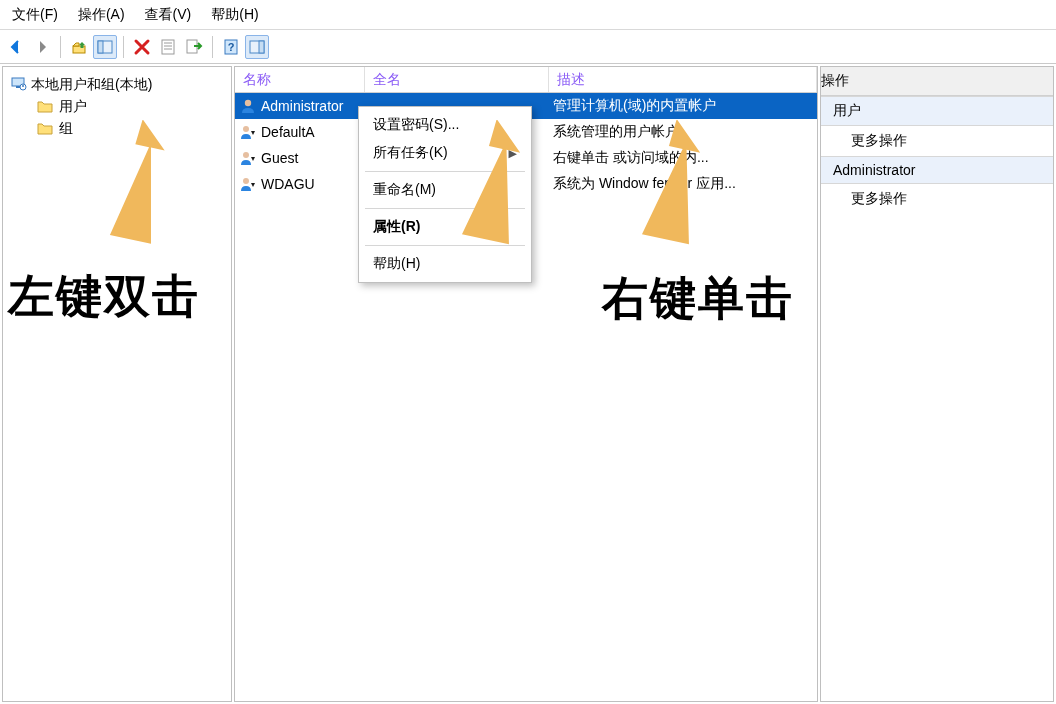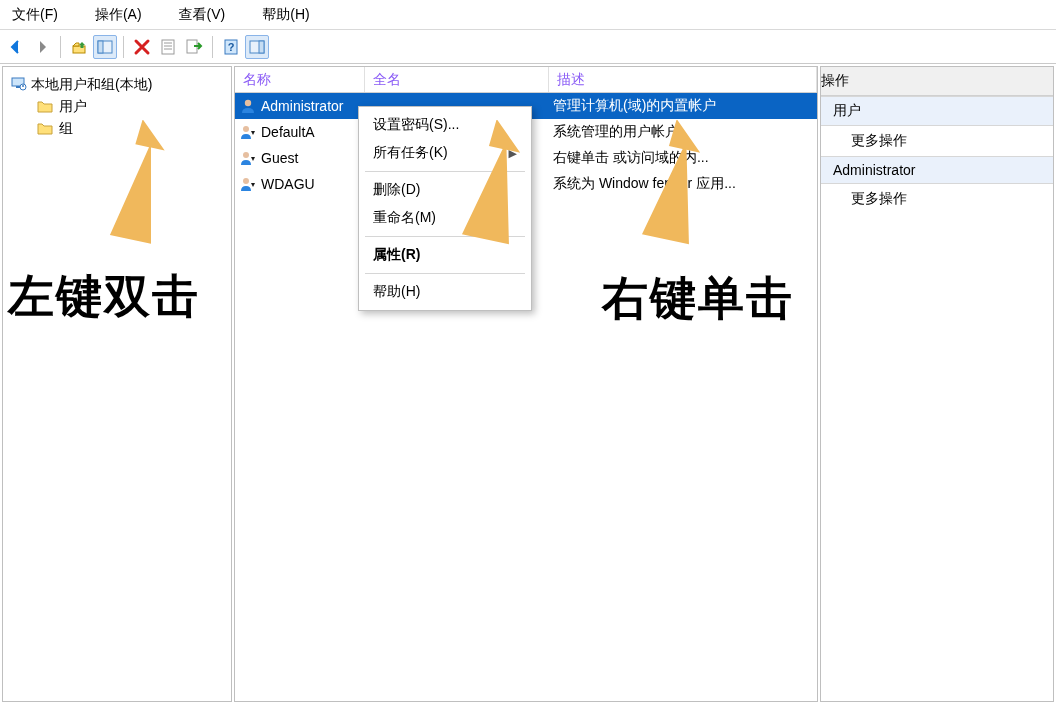--- a/index.html
+++ b/index.html
@@ -1,19 +1,19 @@
 <!DOCTYPE html>
 <html><head>
 <meta charset="utf-8">
 <style>
   * { margin:0; padding:0; box-sizing:border-box; font-family:"Microsoft YaHei","Segoe UI",Tahoma,sans-serif; }
   body { width:1056px; height:704px; background:#fff; position:relative; overflow:hidden; font-size:14px; color:#000; }
 
   
-  .menubar { height:30px; display:flex; align-items:center; padding:0 6px; gap:25px; border-bottom:1px solid #d9d9d9;}
+  .menubar { height:30px; display:flex; align-items:center; padding:0 6px; gap:8px; border-bottom:1px solid #d9d9d9;}
   .menubar span { padding:3px 6px; }
 
   
   .toolbar { height:34px; display:flex; align-items:center; padding:0 4px; gap:2px; border-bottom:1px solid #c9c9c9;}
   .tbtn { width:24px; height:24px; display:flex; align-items:center; justify-content:center; border:1px solid transparent; border-radius:2px; }
   .tbtn.box { border:1px solid #8ab4e8; background:#dceaf9; }
   .toolbar .sep { width:1px; height:22px; background:#c9c9c9; margin:0 4px; }
 
   
   .main { display:flex; height:calc(704px - 30px - 34px); }
@@ -258,23 +258,20 @@
 <div class="ctxmenu">
   <div class="mi">
       <span>设置密码(S)...</span>
     </div>
   <div class="mi">
       <span>所有任务(K)</span>
       <span class="arrow">▶</span>
     </div>
   <div class="divider"></div>
   <div class="mi">
-      <span>删除(D)</span>
-    </div>
-  <div class="mi">
       <span>重命名(M)</span>
     </div>
   <div class="divider"></div>
   <div class="mi bold">
       <span>属性(R)</span>
     </div>
   <div class="divider"></div>
   <div class="mi">
       <span>帮助(H)</span>
     </div>

